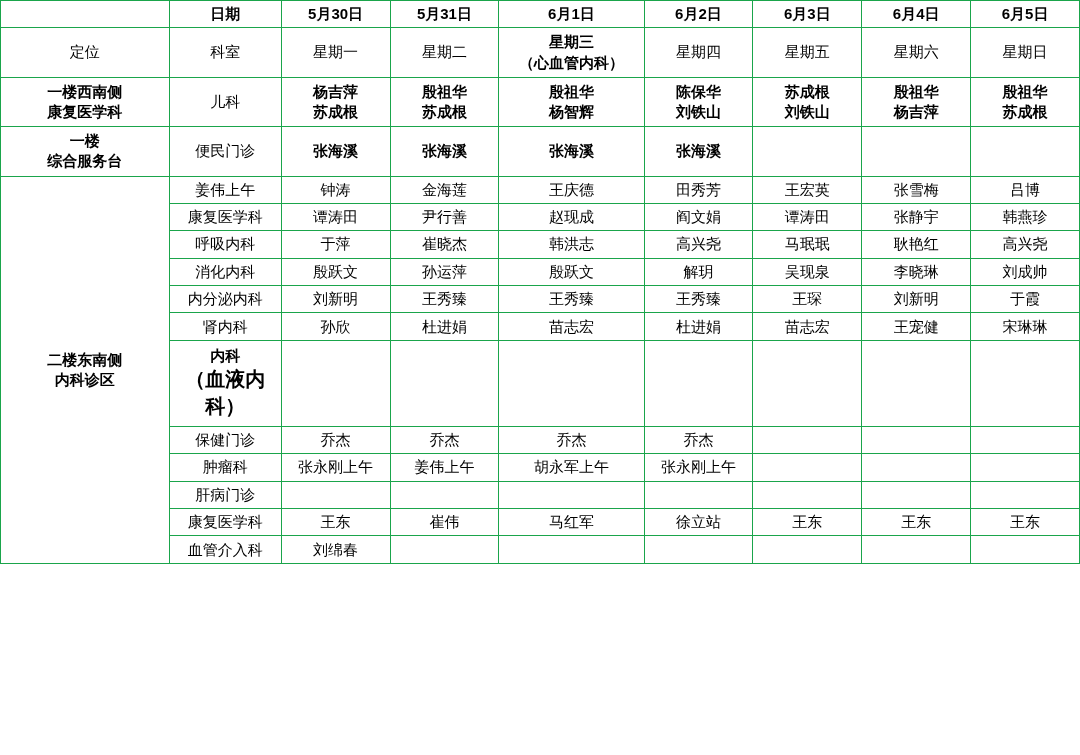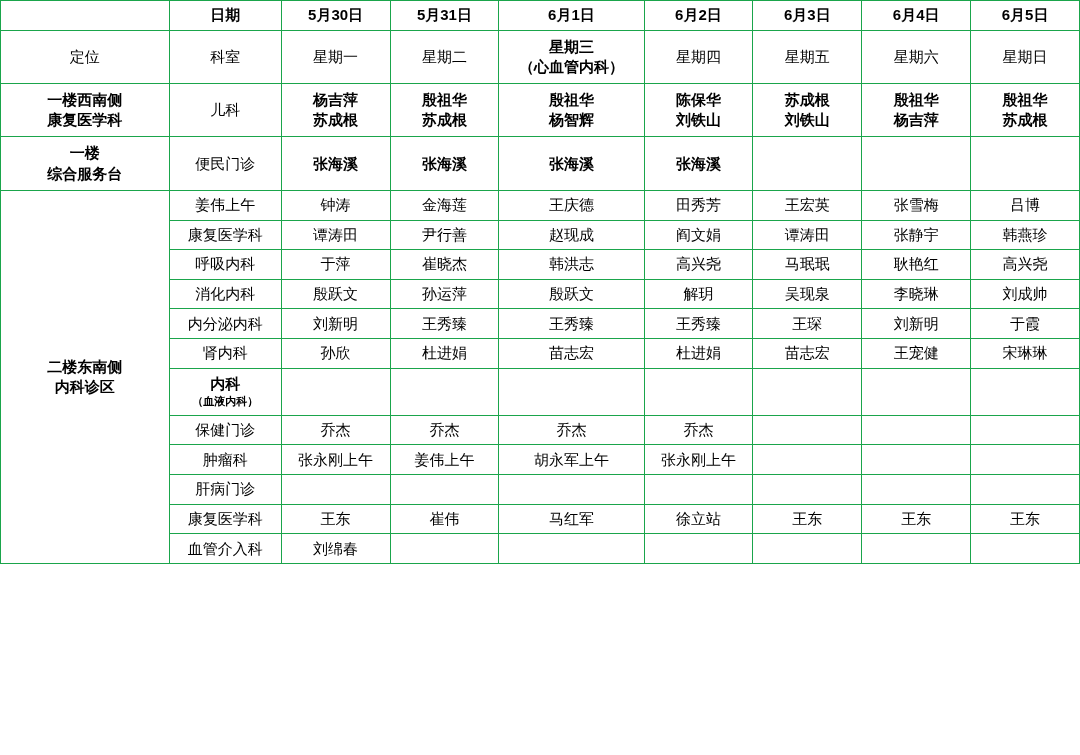--- a/index.html
+++ b/index.html
@@ -45,21 +45,21 @@
   }
   col.c-loc   { width: 158px; }
   col.c-dept  { width: 105px; }
   col.c-day   { width: 102px; }
   col.c-day-w { width: 136px; }
   .nm {
     display: block;
     font-weight: bold;
   }
   .small {
-    font-size: 11px;
+    font-size: 20px;
   }
 </style>
 </head>
 <body>
 
 <table class="schedule">
   <colgroup>
     <col class="c-loc">
     <col class="c-dept">
     <col class="c-day">

